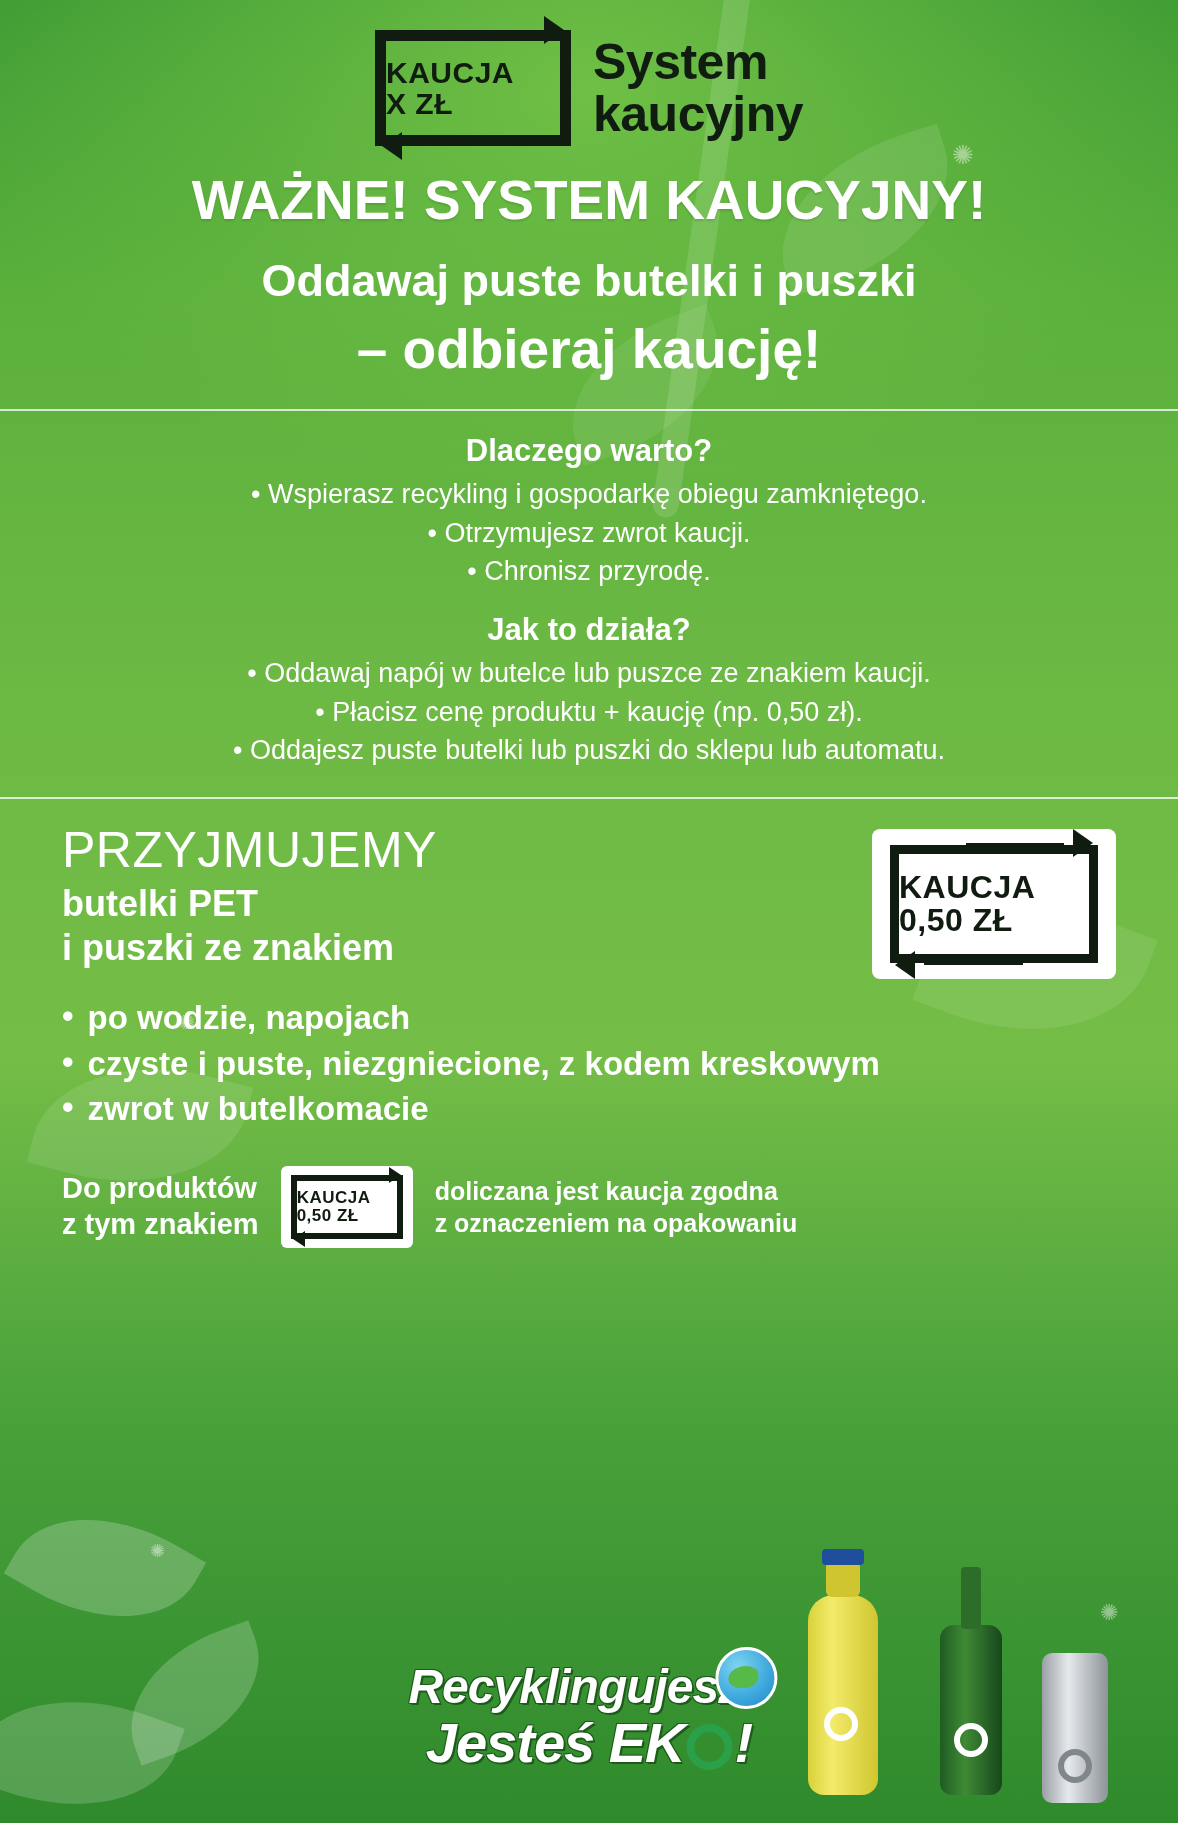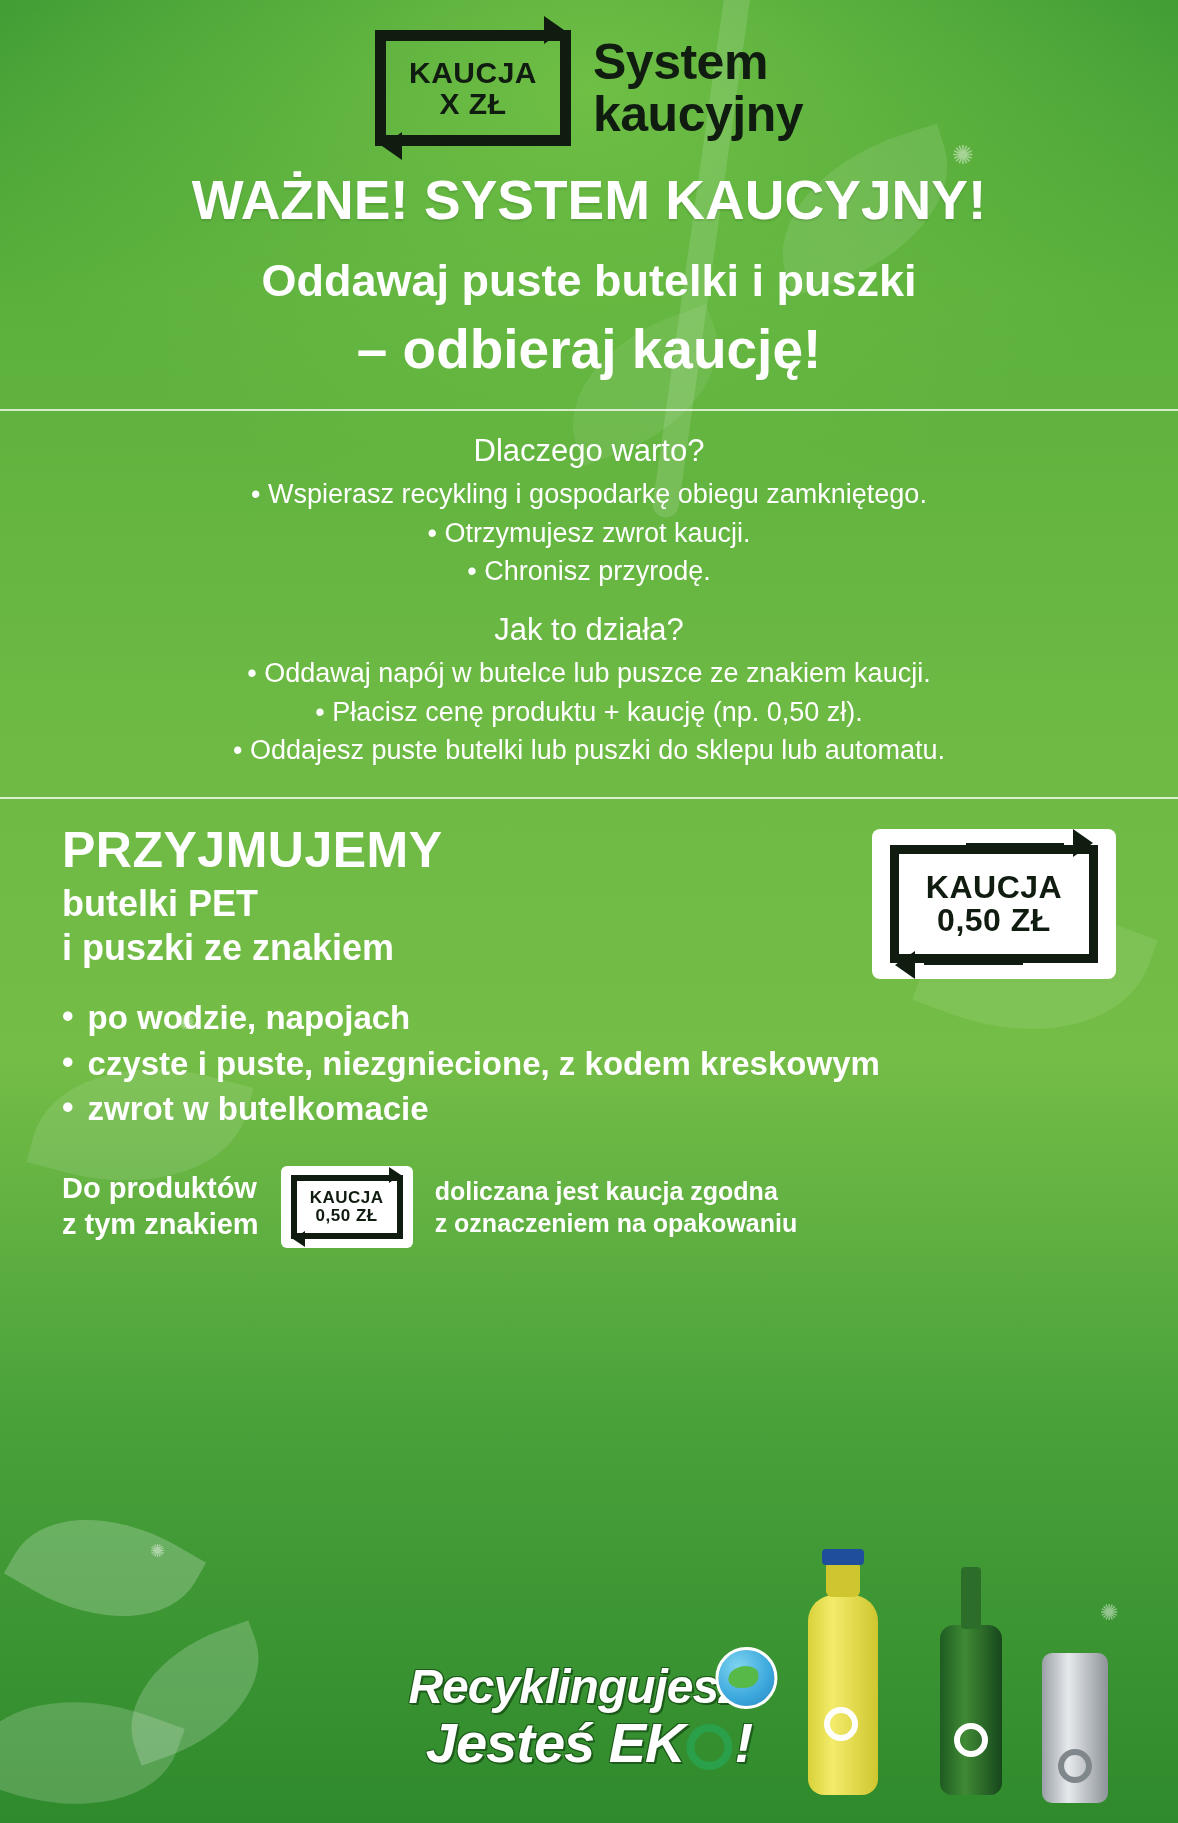--- a/index.html
+++ b/index.html
@@ -30,21 +30,21 @@
   .toplogo {
     display: flex; align-items: center; justify-content: center;
     gap: 22px; padding-top: 30px;
   }
   .depositmark {
     position: relative;
     border: 11px solid #111c11;
     background: transparent;
     width: 196px; height: 116px;
     display: flex; flex-direction: column;
-    align-items: center; justify-content: center;
+    align-items: flex-start; justify-content: center;
     color: #111c11;
     font-weight: bold;
     line-height: 1.04;
   }
   .depositmark .l1 { font-size: 30px; letter-spacing: .5px; }
   .depositmark .l2 { font-size: 30px; letter-spacing: .5px; }
   
   .depositmark .arw {
     position: absolute; background: #111c11; height: 11px;
   }
@@ -76,31 +76,31 @@
     font-size: 55px; font-weight: bold; letter-spacing: 0px; line-height: 1.04;
     text-shadow: 0 2px 2px rgba(0,0,0,.12);
   }
   .h-sub1 { font-size: 45px; font-weight: bold; margin-top: 26px; }
   .h-sub2 { font-size: 55px; font-weight: bold; margin-top: 10px; }
 
   .rule { height: 2px; background: rgba(255,255,255,.75); margin: 28px 0 0; }
 
   
   .info { text-align: center; color: #fff; padding: 22px 40px 24px; }
-  .info h3 { font-size: 31px; font-weight: normal; margin: 0 0 6px; }
+  .info h3 { font-size: 31px; font-weight: bold; margin: 0 0 6px; }
   .info h3.second { margin-top: 22px; }
   .info ul { list-style: none; margin: 0; padding: 0; }
   .info li { font-size: 27px; line-height: 1.42; font-weight: 400; }
 
   
   .accept { padding: 26px 62px 0; color: #fff; }
   .accept-top { display: flex; align-items: flex-start; gap: 30px; }
   .accept-txt { flex: 1 1 auto; }
   .accept-h {
-    font-size: 50px; font-weight: bold; letter-spacing: .5px; line-height: 1.02;
+    font-size: 50px; font-weight: normal; letter-spacing: .5px; line-height: 1.02;
   }
   .accept-l2, .accept-l3 { font-size: 36px; font-weight: bold; line-height: 1.22; }
   .accept-l2 { margin-top: 6px; }
 
   .markbox {
     background: #fff; border-radius: 8px; padding: 16px 18px;
     flex: 0 0 auto; margin-top: 4px;
   }
   .markbox .depositmark {
     border-width: 9px; width: 208px; height: 118px;

